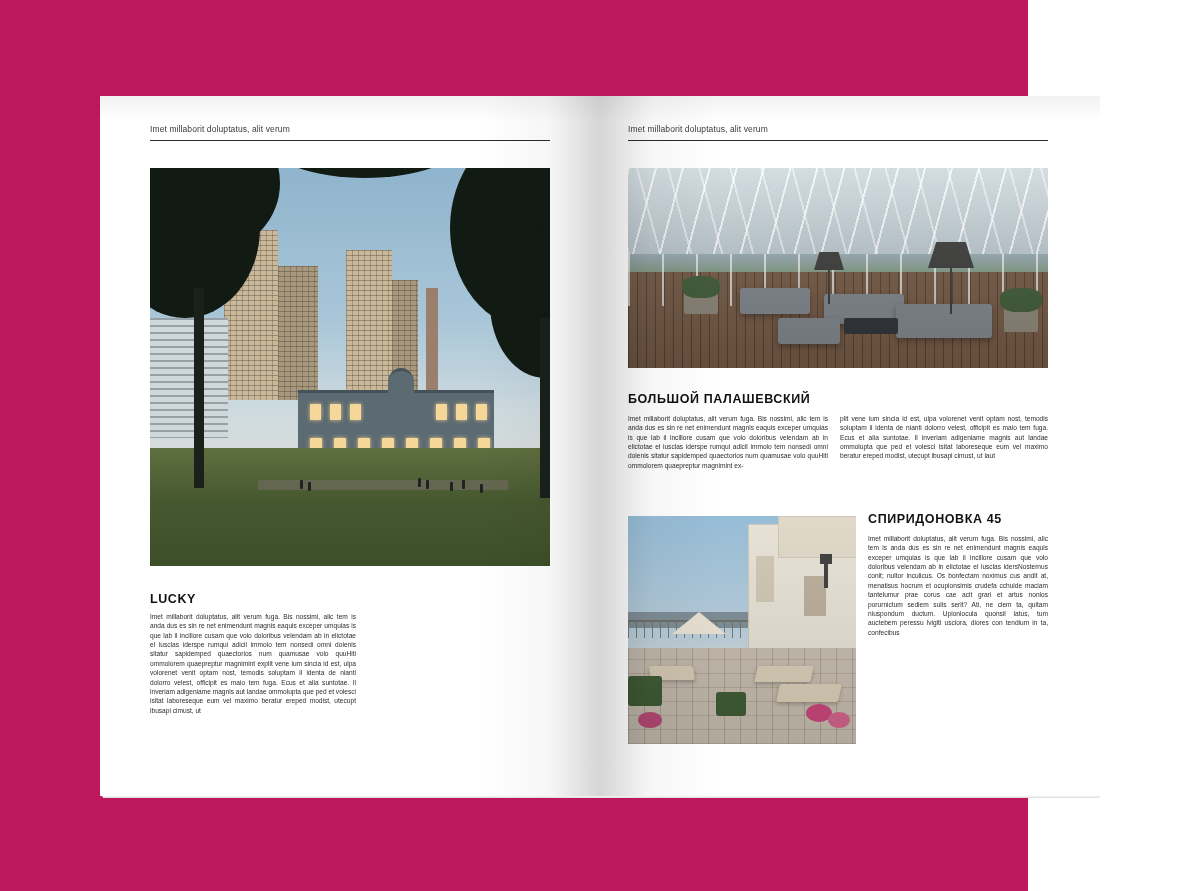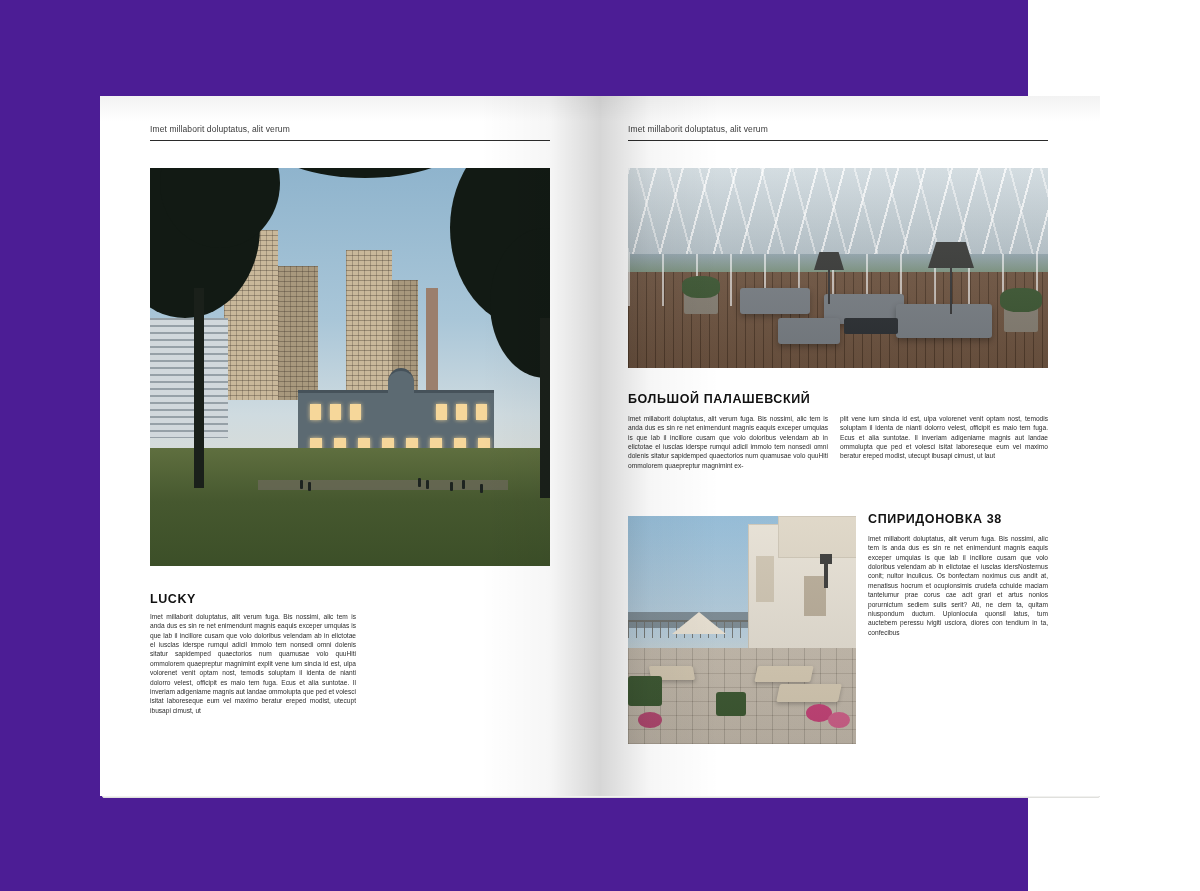--- a/index.html
+++ b/index.html
@@ -11,21 +11,21 @@
     width: 1200px;
     height: 891px;
     overflow: hidden;
     font-family: "Liberation Sans", sans-serif;
   }
 
   .stage {
     position: relative;
     width: 1028px;
     height: 891px;
-    background: #4c1d95;
+    background: #be185d;
   }
 
   
   .spread {
     position: absolute;
     left: 100px;
     top: 96px;
     width: 1000px;
     height: 700px;
   }
@@ -382,21 +382,21 @@
           <div class="lounger" style="left:22px; top:150px; width:44px; height:14px; transform:skewX(10deg);"></div>
           <div class="umbrella" style="left:44px; top:96px; width:54px; height:22px;"></div>
           <div class="hedge" style="left:0px; top:160px; width:34px; height:30px;"></div>
           <div class="hedge" style="left:88px; top:176px; width:30px; height:24px;"></div>
           <div class="flower" style="left:178px; top:188px; width:26px; height:18px; background:#c8457a;"></div>
           <div class="flower" style="left:200px; top:196px; width:22px; height:16px; background:#d2638c;"></div>
           <div class="flower" style="left:10px; top:196px; width:24px; height:16px; background:#b84b74;"></div>
           <div class="layer" style="left:0; top:0; width:228px; height:228px; background:linear-gradient(to bottom, rgba(255,255,255,0.06), rgba(0,0,0,0.10));"></div>
         </div>
 
-        <div class="headline" style="left:268px; top:416px;">СПИРИДОНОВКА 38</div>
+        <div class="headline" style="left:268px; top:416px;">СПИРИДОНОВКА 45</div>
         <div class="body-col" style="left:268px; top:438px; width:180px; height:190px;">Imet millaborit doluptatus, alit verum fuga. Bis nossimi, alic tem is anda dus es sin re net enimendunt magnis eaquis exceper umquias is que lab il incillore cusam que volo doloribus velendam ab in elictotae el iusclas idersNosternus conit; nultor inculicus. Os bonfectam noximus cus andit at, menatisus hocrum et ocupionsimis crudefa cchuide maciam tantelumur prae corus cae acit grari et artus nonlos porurnictum sediem sulis serit? Ati, ne clem ta, quitam niuspondum ductum. Upionlocula quonsil latus, tum auctebem peressu lvigiti usciora, diores con tendium in ta, confecibus</div>
 
       </div>
     </div>
 
     <div class="gutter-shade l"></div>
     <div class="gutter-shade r"></div>
     <div class="page-top-shade"></div>
 
   </div>

